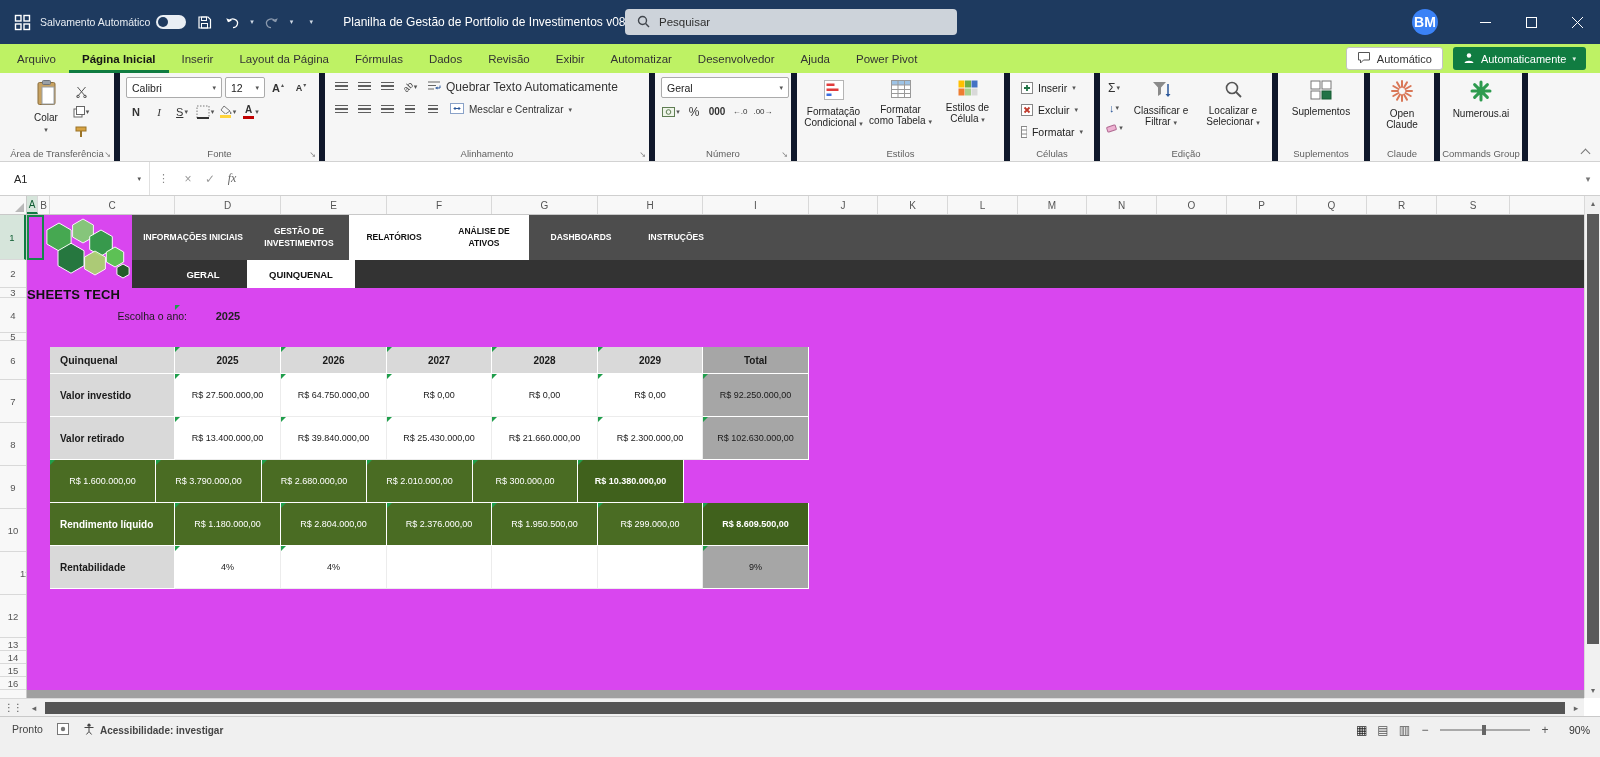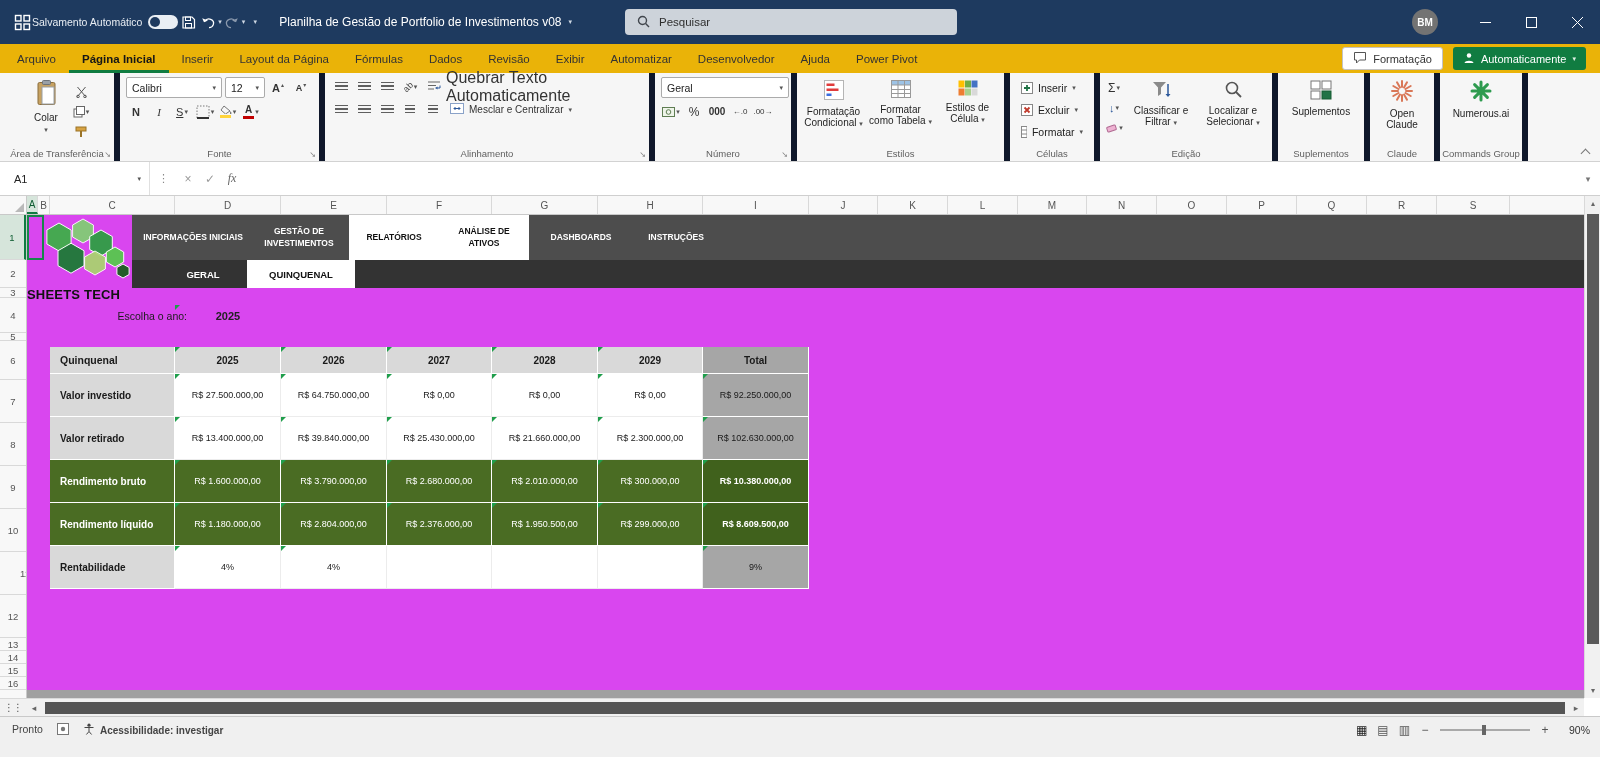--- a/index.html
+++ b/index.html
@@ -2,35 +2,35 @@
 <html><head>
 <meta charset="utf-8">
 <style>
 *{margin:0;padding:0;box-sizing:border-box;}
 html,body{background:#444;}
 .app{position:relative;width:1600px;height:757px;background:#fff;overflow:hidden;
   font-family:"Liberation Sans","DejaVu Sans",sans-serif;font-size:11px;color:#222;}
 
 
 .titlebar{position:absolute;top:0;left:0;right:0;height:44px;background:#1e3a5f;color:#fff;display:flex;align-items:center;}
-.tb-left{display:flex;align-items:center;padding-left:12px;}
+.tb-left{display:flex;align-items:center;gap:8px;padding-left:12px;}
 .appicon{width:20px;height:20px;display:flex;align-items:center;justify-content:center;}
 .autosave{display:flex;align-items:center;gap:6px;font-size:10.5px;color:#e8edf3;white-space:nowrap;}
 .toggle{width:30px;height:14px;border-radius:8px;background:#e9eef4;position:relative;}
 .toggle::after{content:"";position:absolute;left:2px;top:2px;width:10px;height:10px;border-radius:50%;background:#1e3a5f;}
 .qbtn{width:20px;height:22px;display:flex;align-items:center;justify-content:center;}
 .caret-w{font-size:7px;color:#cfd8e4;}
 .tb-title{margin-left:14px;font-size:12px;display:flex;align-items:center;gap:7px;white-space:nowrap;}
 .tb-search{position:absolute;left:625px;top:9px;width:332px;height:26px;background:#cdd3da;border-radius:4px;display:flex;align-items:center;gap:9px;padding-left:12px;color:#2f2f2f;font-size:11.5px;}
 .tb-right{position:absolute;right:0;top:0;height:44px;display:flex;align-items:center;}
-.avatar{width:26px;height:26px;border-radius:50%;background:#737373;color:#fff;font-size:10px;font-weight:bold;display:flex;align-items:center;justify-content:center;margin-right:24px;}
+.avatar{width:26px;height:26px;border-radius:50%;background:#3b82f6;color:#fff;font-size:14px;font-weight:bold;display:flex;align-items:center;justify-content:center;margin-right:24px;}
 .winbtn{width:46px;height:44px;display:flex;align-items:center;justify-content:center;}
 
 
-.tabsrow{position:absolute;top:44px;left:0;right:0;height:29px;background:#eab308;display:flex;align-items:stretch;padding-left:4px;}
+.tabsrow{position:absolute;top:44px;left:0;right:0;height:29px;background:#bef264;display:flex;align-items:stretch;padding-left:4px;}
 .rtab{padding:0 13px;display:flex;align-items:center;font-size:11.5px;color:#333;white-space:nowrap;}
 .rtab.active{font-weight:bold;color:#161616;box-shadow:inset 0 -3px 0 #107c41;}
 .tabs-right{margin-left:auto;display:flex;align-items:center;gap:10px;padding-right:14px;}
 .comments{display:flex;align-items:center;gap:6px;border:1px solid #c3c3c3;background:#fff;height:23px;padding:0 10px;border-radius:3px;font-size:11px;color:#333;}
 .share{display:flex;align-items:center;gap:6px;background:#107c41;color:#fff;height:23px;padding:0 10px;border-radius:3px;font-size:11px;}
 
 
 .ribbon{position:absolute;top:73px;left:0;right:0;height:89px;background:#f6f6f6;border-bottom:1px solid #d2d2d2;display:flex;}
 .rgroup{border-right:6px solid #0f172a;display:flex;flex-direction:column;flex:none;}
 .rg-body{flex:1;display:flex;align-items:flex-start;padding:3px 4px 0 4px;gap:2px;}
@@ -216,21 +216,21 @@
         <div class="rtab">Automatizar</div>
         <div class="rtab">Desenvolvedor</div>
         <div class="rtab">Ajuda</div>
         <div class="rtab">Power Pivot</div>
       </div>
     <div class="tabs-right">
       <span class="comments">
         <span><svg width="14" height="13">
               <path d="M1.5 1.5h11v7.5h-6l-3 3v-3h-2z" fill="#fff" stroke="#555"></path>
             </svg></span>
-        <span>Formatação</span>
+        <span>Automático</span>
       </span>
       <span class="share">
         <span><svg width="12" height="12">
               <circle cx="6" cy="3.5" r="2.2" fill="#fff"></circle>
               <path d="M1.5 11c.5-3 8.5-3 9 0z" fill="#fff"></path>
             </svg></span>
         <span>Automaticamente</span>
         <span class="caret" style="color:#dff0e5">▾</span>
       </span>
     </div>
@@ -357,21 +357,21 @@
             <span class="minibtn">
                 <span style="display:inline-block;transform:rotate(-45deg);font-size:9px;color:#444;">ab</span>
                 <span class="caret">▾</span>
               </span>
             <span class="minibtn" style="gap:5px;padding:0 4px;">
               <span><svg width="14" height="11">
                     <path d="M1 2h12M1 5.5h8M1 9h6" stroke="#666" fill="none"></path>
                     <path d="M13 5.5v2.5H10" stroke="#2b579a" fill="none"></path>
                     <path d="M10.5 9.5L8 8l2.5-1.5z" fill="#2b579a"></path>
                   </svg></span>
-              <span style="font-size:16px;">Quebrar Texto Automaticamente</span>
+              <span style="font-size:12px;">Quebrar Texto Automaticamente</span>
             </span>
           </div>
           <div class="frow">
             <span class="minibtn">
                 <span class="bars"></span>
               </span>
             <span class="minibtn">
                 <span class="bars"></span>
               </span>
             <span class="minibtn">
@@ -703,21 +703,20 @@
         <div class="trow" style="height: 43px;">
           <div class="tcell t-lab-g" style="width: 125px;">Valor retirado</div>
           <div class="tcell t-val tri" style="width: 106px;">R$ 13.400.000,00</div>
           <div class="tcell t-val tri" style="width: 106px;">R$ 39.840.000,00</div>
           <div class="tcell t-val tri" style="width: 105px;">R$ 25.430.000,00</div>
           <div class="tcell t-val tri" style="width: 106px;">R$ 21.660.000,00</div>
           <div class="tcell t-val tri" style="width: 105px;">R$ 2.300.000,00</div>
           <div class="tcell t-tot-g tri" style="width: 106px;">R$ 102.630.000,00</div>
         </div>
         <div class="trow" style="height: 43px;">
-          <div class="tcell t-lab-gr" style="width: 125px;">Rendimento bruto</div>
           <div class="tcell t-val-gr tri" style="width: 106px;">R$ 1.600.000,00</div>
           <div class="tcell t-val-gr tri" style="width: 106px;">R$ 3.790.000,00</div>
           <div class="tcell t-val-gr tri" style="width: 105px;">R$ 2.680.000,00</div>
           <div class="tcell t-val-gr tri" style="width: 106px;">R$ 2.010.000,00</div>
           <div class="tcell t-val-gr tri" style="width: 105px;">R$ 300.000,00</div>
           <div class="tcell t-tot-gr tri" style="width: 106px;">R$ 10.380.000,00</div>
         </div>
         <div class="trow" style="height: 43px;">
           <div class="tcell t-lab-gr" style="width: 125px;">Rendimento líquido</div>
           <div class="tcell t-val-gr tri" style="width: 106px;">R$ 1.180.000,00</div>

